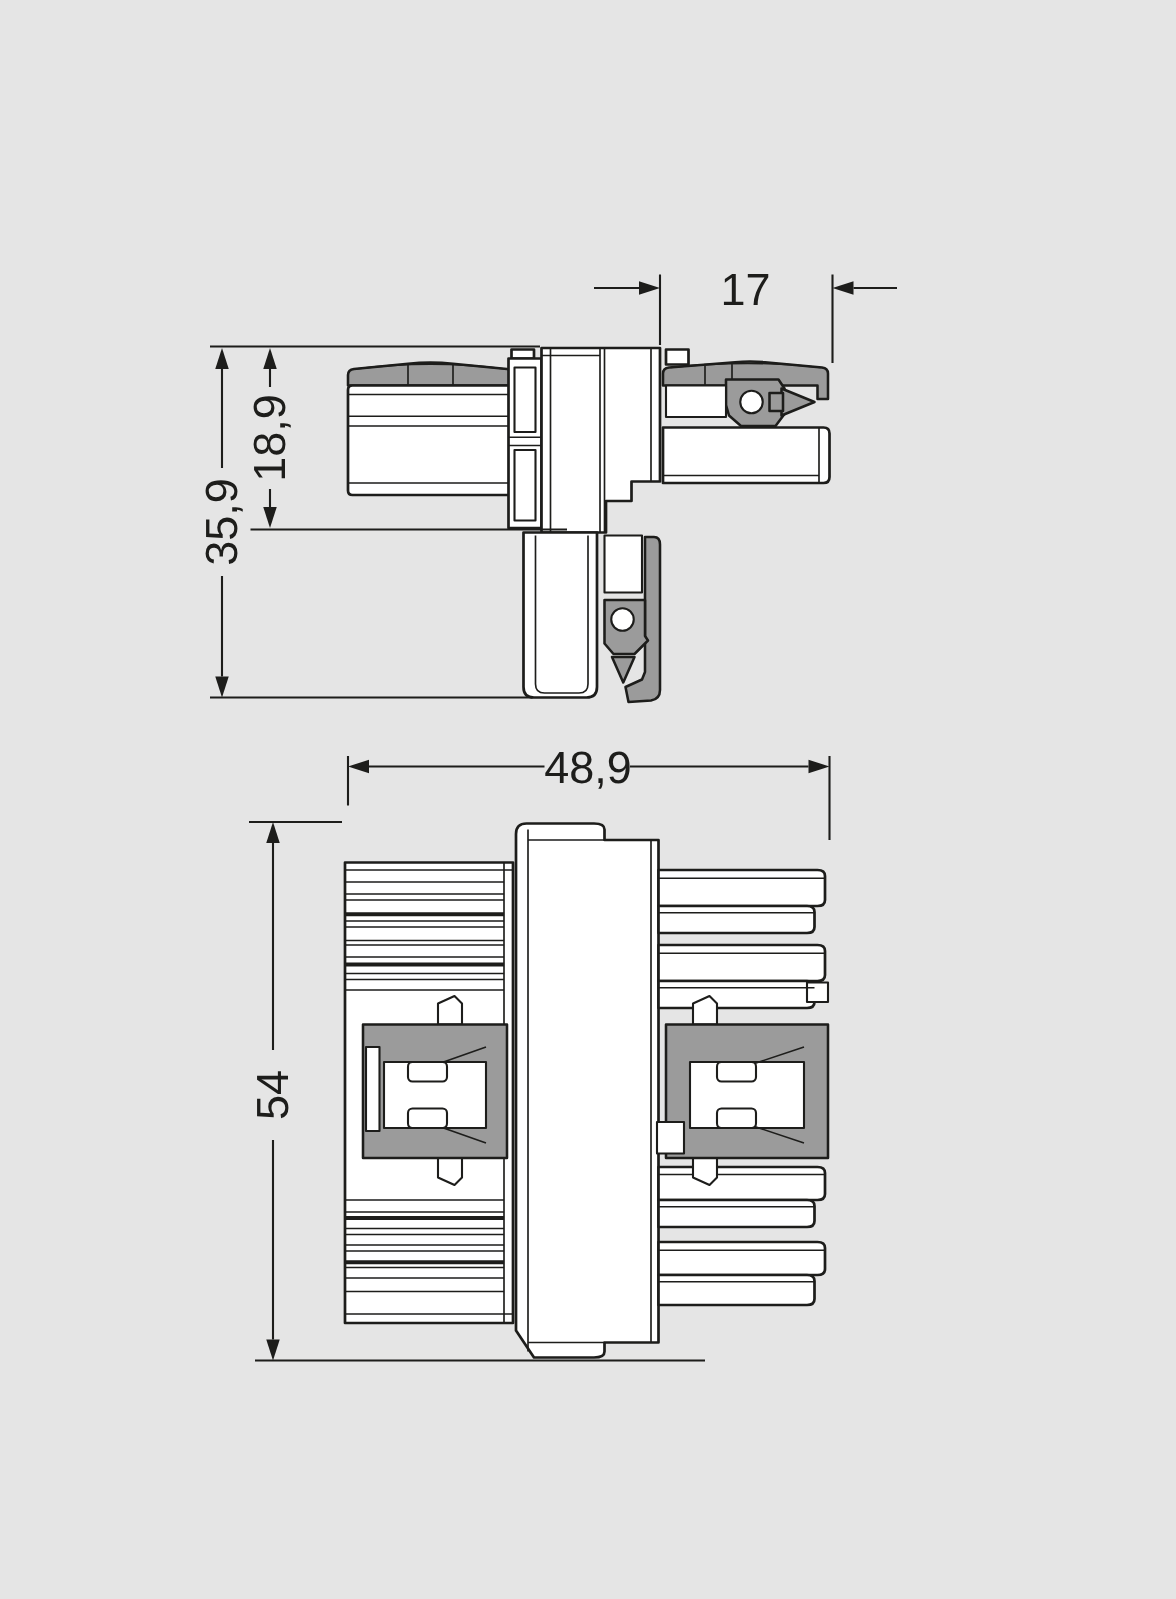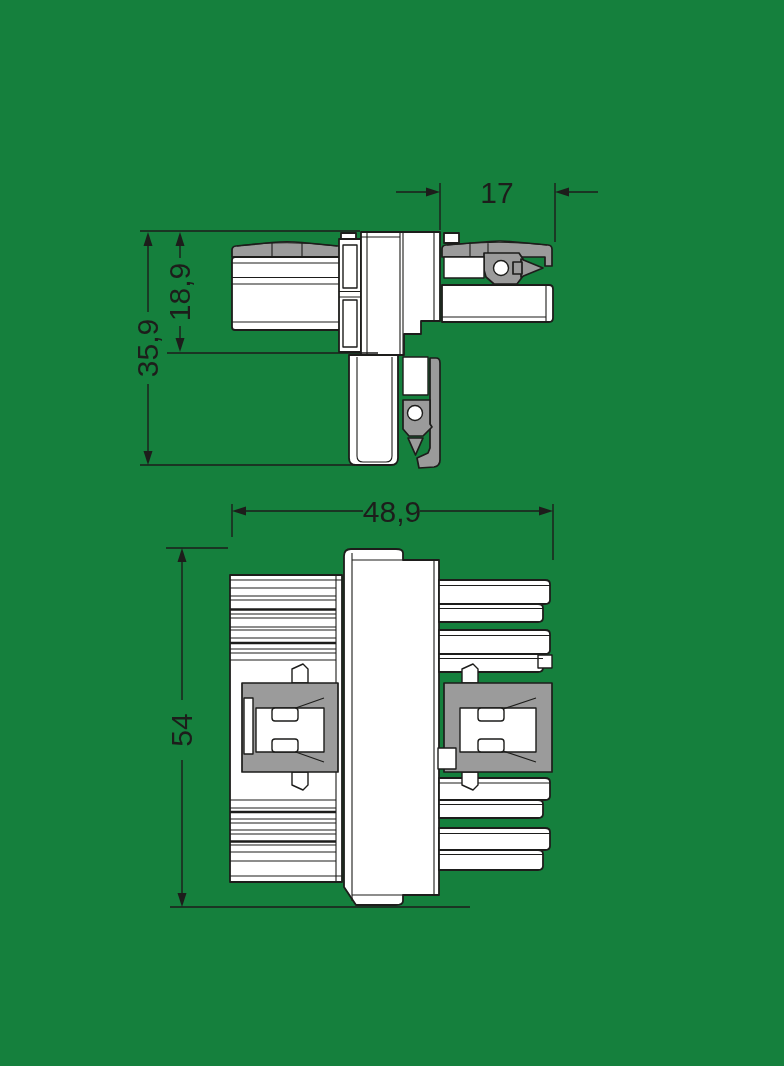--- a/index.html
+++ b/index.html
@@ -1,16 +1,16 @@
 <!DOCTYPE html>
 <html><head>
 <meta charset="utf-8">
 <style>
   html,body{margin:0;padding:0;background:#fff;}
-  .page{position:relative;width:784px;height:1066px;background:#15803d;overflow:hidden;}
+  .page{position:relative;width:784px;height:1066px;background:#e5e5e5;overflow:hidden;}
   svg{display:block;}
   
   .outline{fill:#ffffff;stroke:#1d1d1b;stroke-width:1.8;stroke-linejoin:round;}
   .thin{fill:none;stroke:#1d1d1b;stroke-width:1.1;}
   .band{fill:none;stroke:#1d1d1b;stroke-width:2.6;}
   .gray{fill:#9b9b9b;stroke:#1d1d1b;stroke-width:1.7;stroke-linejoin:round;}
   .graythin{fill:none;stroke:#1d1d1b;stroke-width:1.1;}
   .whitebit{fill:#ffffff;stroke:#1d1d1b;stroke-width:1.4;stroke-linejoin:round;}
   
   .dim{fill:none;stroke:#1d1d1b;stroke-width:1.4;}

